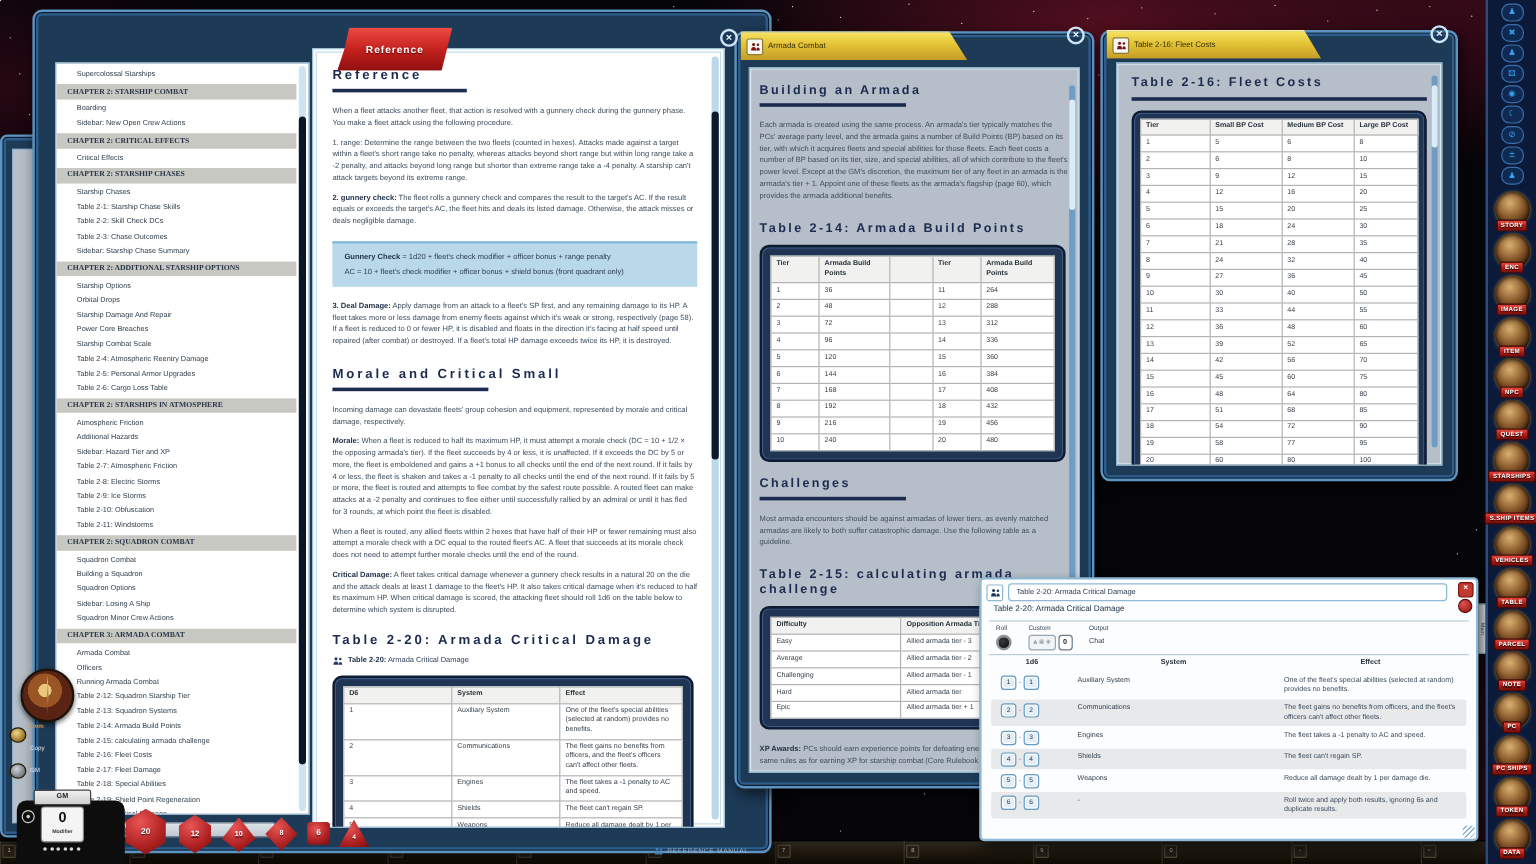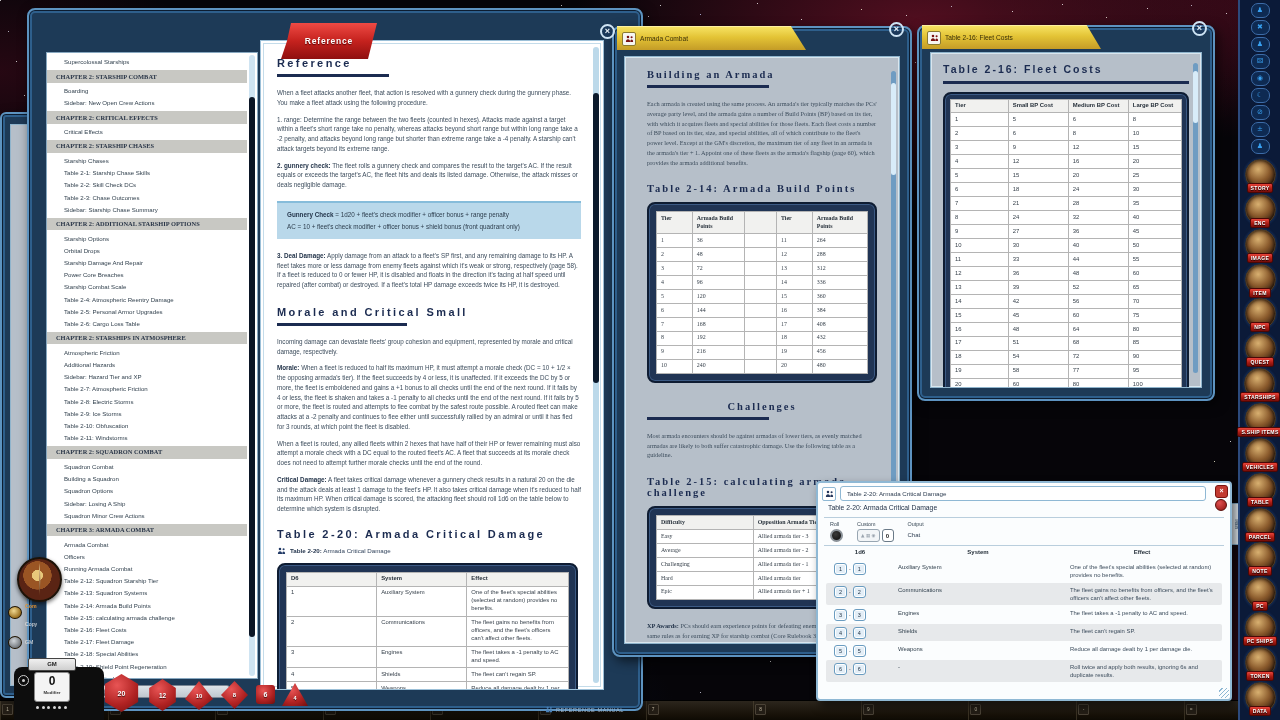--- a/index.html
+++ b/index.html
@@ -82,21 +82,21 @@
   .ref-toolbar{position:absolute;left:29px;top:673px;height:16px;display:flex;gap:4px;align-items:center;}
   .zoombtn{width:13px;height:13px;background:linear-gradient(#f4f7fa,#c2cbd2);border:1px solid #55657a;
     border-radius:3px;font-size:9px;line-height:11px;text-align:center;color:#222;font-weight:700;box-sizing:border-box;}
   .slotbar{width:138px;height:13px;background:linear-gradient(#dde3e8,#bfc7cf);border:1px solid #7a8694;
     border-radius:3px;display:flex;align-items:center;padding-left:3px;box-sizing:border-box;}
   .mag{width:7px;height:7px;border:1.6px solid #4a5a6a;border-radius:50%;position:relative;}
   .mag::after{content:"";position:absolute;left:6px;top:6px;width:4px;height:1.6px;background:#4a5a6a;transform:rotate(45deg);}
 
   
   .awin{left:612px;top:26px;width:296px;height:627px;}
-  .awin-content{left:10px;top:28px;width:276px;height:588px;padding:12px 22px;font-family:Liberation Serif, serif;}
+  .awin-content{left:10px;top:28px;width:276px;height:588px;padding:12px 8px;}
   .awin .sec-title,.fwin .sec-title{font-size:10.5px;letter-spacing:2px;}
   .tbl-title{font-weight:700;font-size:10.5px;letter-spacing:2px;color:#1b2b50;margin:16px 0 8px;}
 
   
   .fwin{left:917px;top:25px;width:294px;height:372px;}
   .fwin-content{left:11px;top:25px;width:272px;height:336px;padding:10px 12px;}
   .wide-rule{height:2.5px;background:#1b2b50;width:100%;margin:6px 0 8px;}
 
   
   .popup{position:absolute;left:816px;top:481px;width:416px;height:220px;background:#fbfdfe;
@@ -500,21 +500,21 @@
               <td>10</td>
               <td>240</td>
               <td></td>
               <td>20</td>
               <td>480</td>
             </tr>
             </tbody>
         </table>
       </div>
 
-      <h2 class="sec-title" style="margin-top:18px;text-align:center;">Challenges</h2>
+      <h2 class="sec-title" style="margin-top:0;">Challenges</h2>
       <div class="sec-rule" style="width:122px;"></div>
       <p class="body-text">Most armada encounters should be against armadas of lower tiers, as evenly matched armadas are likely to both suffer catastrophic damage. Use the following table as a guideline.</p>
 
       <div class="tbl-title">Table 2-15: calculating armada challenge</div>
       <div class="tframe" style="width:88%;">
         <table class="dtable">
           <thead>
               <tr>
             <th style="width:48%;">Difficulty</th>
             <th>Opposition Armada Tier</th>

